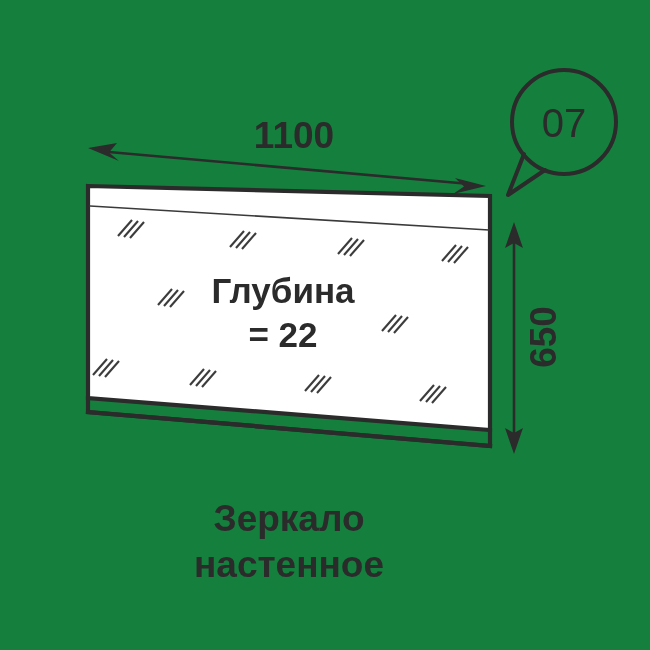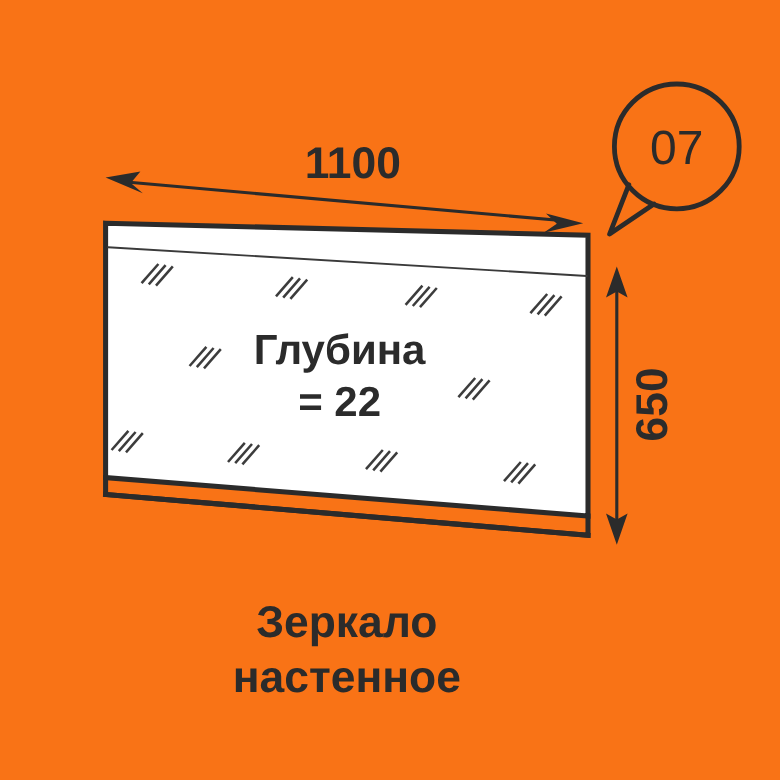--- a/index.html
+++ b/index.html
@@ -10,21 +10,21 @@
   body {
     width: 650px;
     height: 650px;
     font-family: "Liberation Sans", sans-serif;
     overflow: hidden;
   }
   #canvas {
     position: relative;
     width: 650px;
     height: 650px;
-    background: #f97316;
+    background: #15803d;
   }
   svg.drawing {
     position: absolute;
     left: 0;
     top: 0;
     width: 650px;
     height: 650px;
     display: block;
   }
   .stroke-main {

